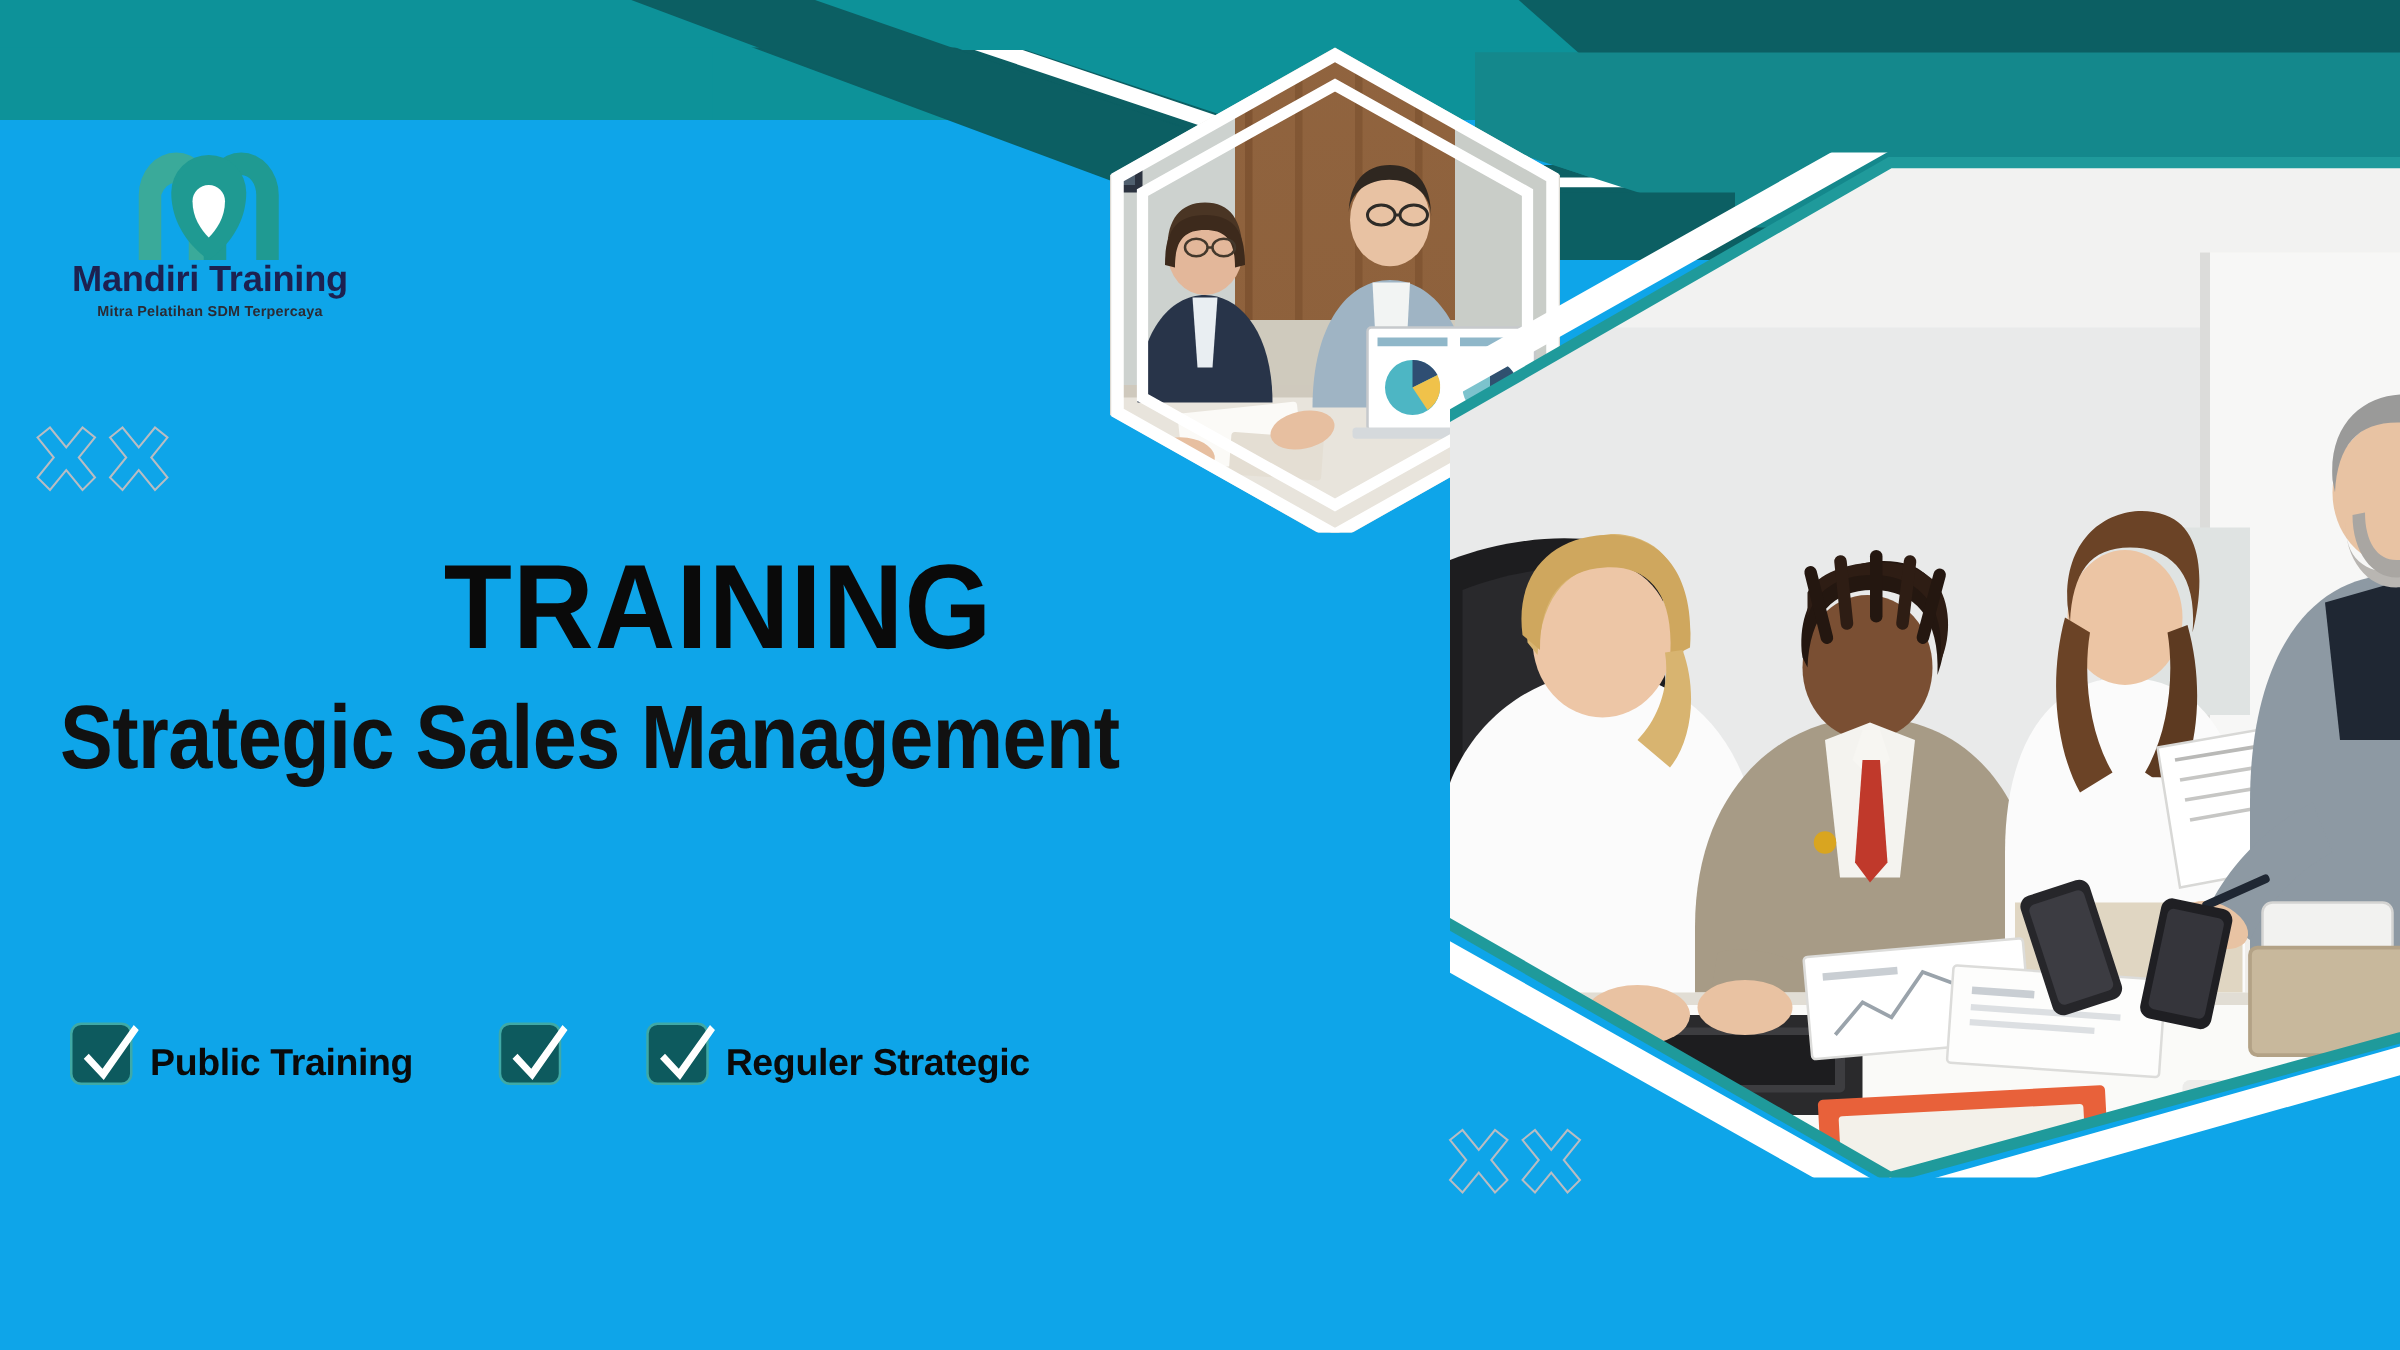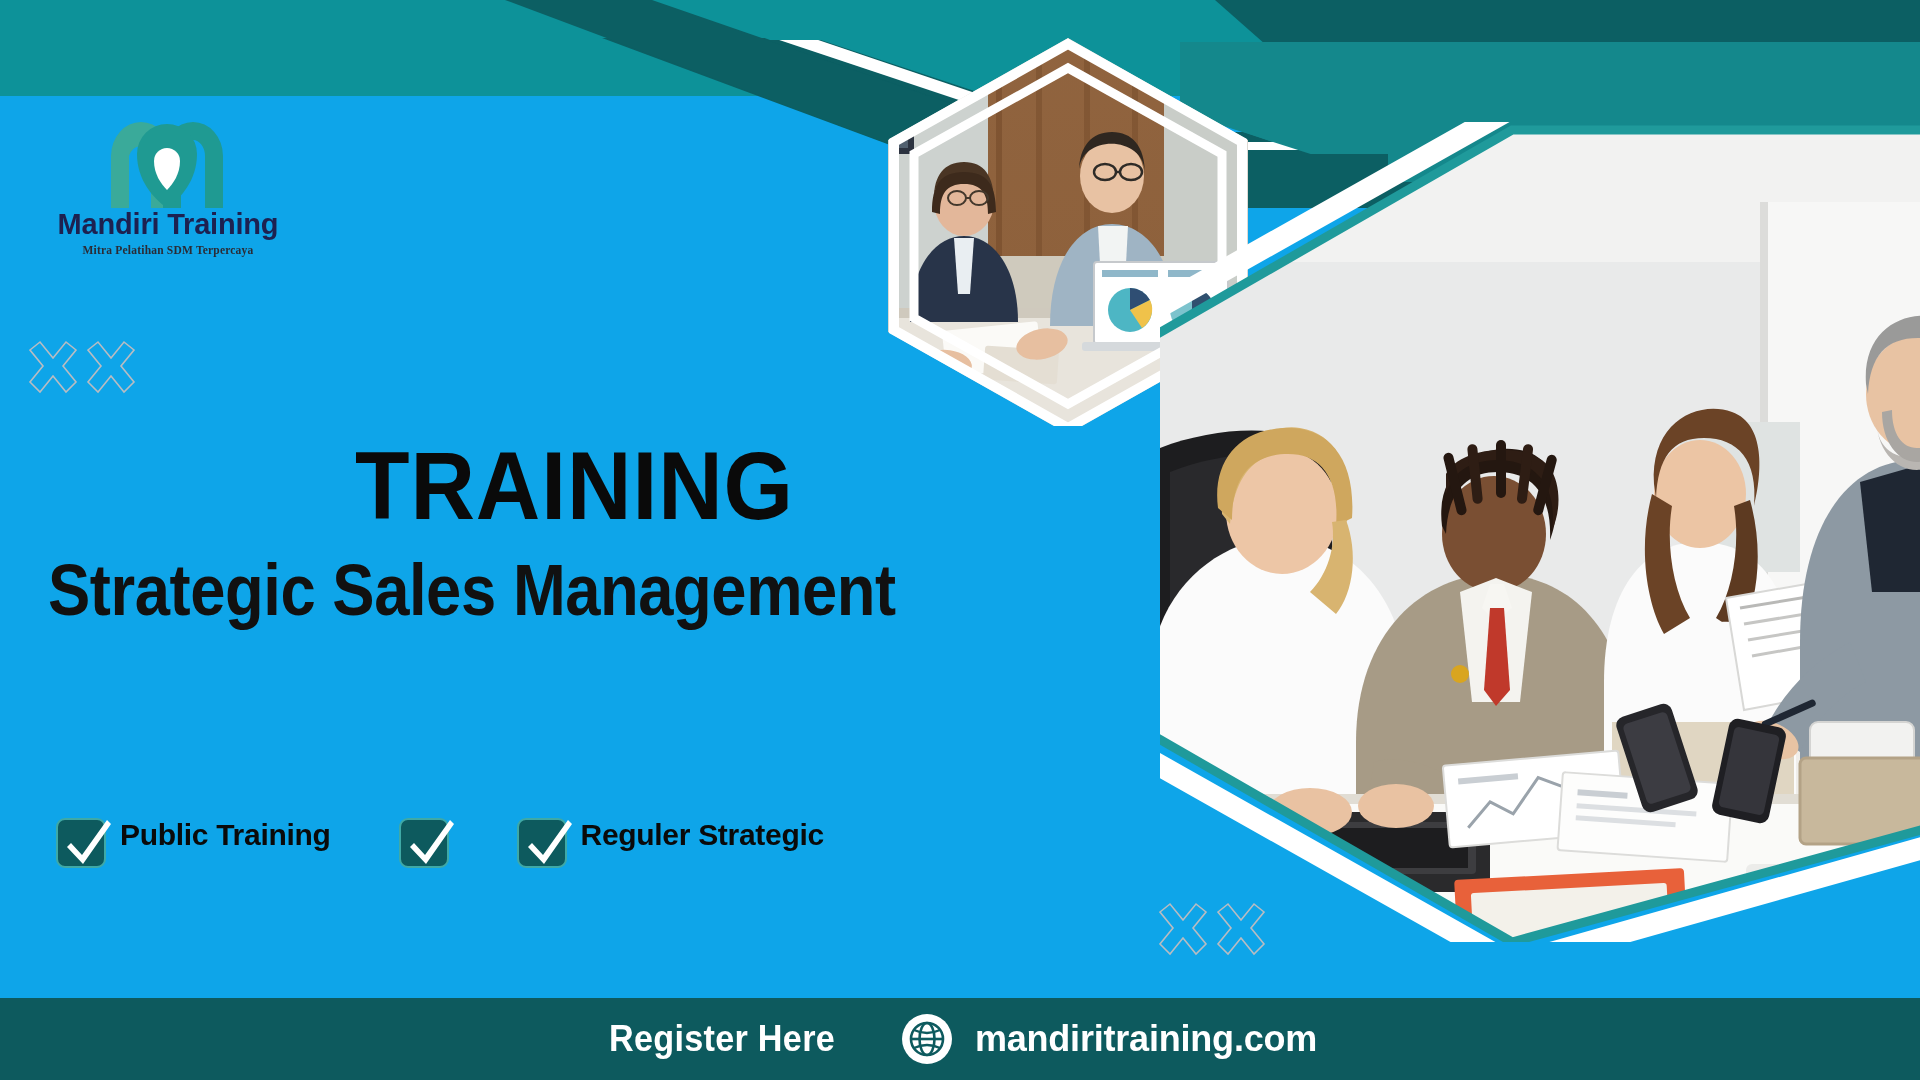--- a/index.html
+++ b/index.html
@@ -15,21 +15,21 @@
 
   
   .logo-block{position:absolute;left:38px;top:108px;width:260px;text-align:center;}
   .logo-mark{width:150px;height:100px;margin:0 auto;display:block;}
   .logo-name{
     font-size:29px;font-weight:bold;color:#1d2150;letter-spacing:-0.2px;
     margin-top:2px;line-height:1;white-space:nowrap;
   }
   .logo-tag{
     font-size:11.5px;font-weight:bold;color:#2b2b35;letter-spacing:0.2px;
-    margin-top:6px;line-height:1;white-space:nowrap;font-family:Liberation Serif, serif;
+    margin-top:6px;line-height:1;white-space:nowrap;
   }
 
   
   .x-orn{position:absolute;}
   .x-orn svg{display:block;}
 
   
   .headline{
     position:absolute;left:355px;top:438px;
     font-size:96px;line-height:1;font-weight:900;color:#0a0a0a;
@@ -42,21 +42,21 @@
     position:absolute;left:48px;top:552px;
     font-size:72px;line-height:1.06;font-weight:bold;color:#111111;
     letter-spacing:-0.5px;
     font-family:"Liberation Sans Narrow","Liberation Sans","DejaVu Sans Condensed",sans-serif;
     transform:scaleX(0.88);transform-origin:left center;
     white-space:nowrap;
   }
 
   
   .check-row{position:absolute;left:32px;top:818px;display:flex;align-items:center;}
-  .check-item{display:flex;align-items:flex-start;margin-right:44px;padding-left:24px;}
+  .check-item{display:flex;align-items:flex-end;margin-right:44px;padding-left:24px;}
   .check-box{
     width:46px;height:46px;border-radius:9px;background:#0d5a5e;
     border:2px solid #3fa9a6;
     display:flex;align-items:center;justify-content:center;
     flex:0 0 auto;position:relative;
   }
   .check-box svg{position:absolute;left:3px;top:-4px;}
   .check-label{
     margin-left:14px;font-size:30px;font-weight:bold;color:#0a0a0a;
     letter-spacing:-0.3px;white-space:nowrap;
@@ -427,30 +427,14 @@
       <div class="check-box">
         <svg width="52" height="54" viewBox="0 0 52 54">
           <path d="M10,27 L21,39 L46,4 L50,8 L22,48 L6,31 Z" fill="#ffffff"></path>
         </svg>
       </div>
       <div class="check-label">Reguler Strategic</div>
     </div>
 
   </div>
 
-  <div class="footer">
-    <div class="footer-inner">
-      <div class="register-text">Register Here</div>
-      <div class="globe-wrap">
-        <svg width="52" height="52" viewBox="0 0 52 52">
-          <circle cx="26" cy="26" r="25" fill="#ffffff"></circle>
-          <circle cx="26" cy="26" r="16" fill="none" stroke="#0d5a5e" stroke-width="2.6"></circle>
-          <ellipse cx="26" cy="26" rx="7.5" ry="16" fill="none" stroke="#0d5a5e" stroke-width="2.6"></ellipse>
-          <line x1="10" y1="26" x2="42" y2="26" stroke="#0d5a5e" stroke-width="2.6"></line>
-          <path d="M13,17 Q26,23 39,17" fill="none" stroke="#0d5a5e" stroke-width="2.3"></path>
-          <path d="M13,35 Q26,29 39,35" fill="none" stroke="#0d5a5e" stroke-width="2.3"></path>
-        </svg>
-      </div>
-      <div class="site-text">mandiritraining.com</div>
-    </div>
-  </div>
 
 </div>
 
 </body></html>

